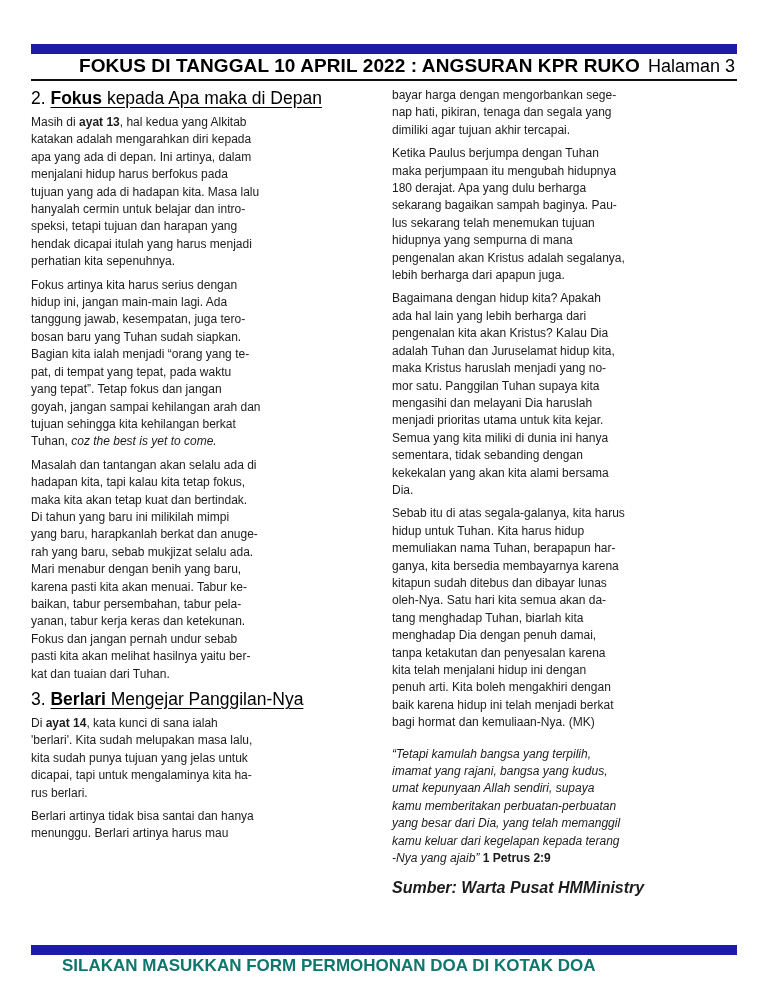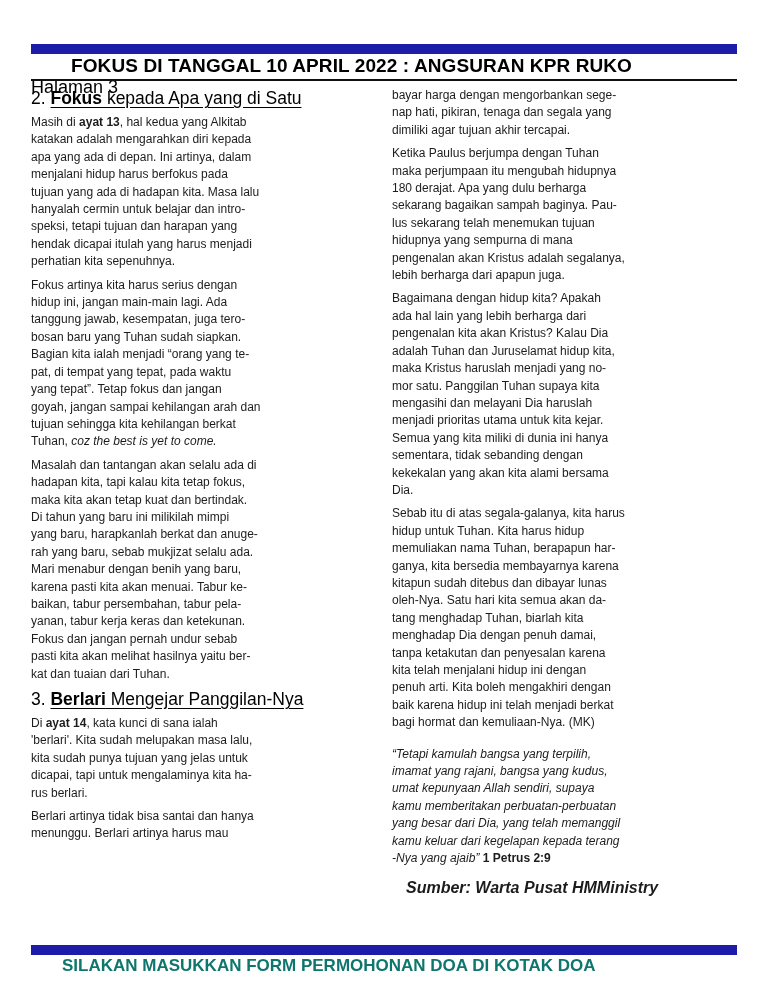--- a/index.html
+++ b/index.html
@@ -10,21 +10,21 @@
     font-family:"Liberation Sans", sans-serif; color:var(--ink);
   }
   .page { position:absolute; inset:0; background:#ffffff; }
 
   .accent-bar { position:absolute; left:31px; width:706px; height:10px; background:var(--accent); }
   .accent-bar.top { top:44px; }
   .accent-bar.bottom { top:945px; }
 
   .header-row {
     position:absolute; left:31px; top:55px; width:706px; height:24px;
-    display:flex; align-items:baseline;flex-direction:column;
+    display:flex; align-items:baseline;
   }
   .page-title {
     flex:1; text-align:center; font-weight:bold; font-size:19px; color:#000;
     letter-spacing:.1px; padding-left:40px;
   }
   .page-number { font-size:18px; color:#000000; padding-right:2px; white-space:nowrap; }
 
   .header-rule { position:absolute; left:31px; top:79px; width:706px; height:2px; background:#101010; }
 
   .columns {
@@ -39,21 +39,21 @@
   .head.second { margin-top:3px; }
 
   p.body {
     font-size:12px; line-height:17.4px; margin:0 0 6px 0;
     white-space:pre-line; color:var(--ink);
   }
   p.body b { font-weight:bold; }
   .it { font-style:italic; }
   p.quote { font-style:italic; margin-top:14px; }
   p.quote .ref { font-style:normal; font-weight:bold; }
-  p.source { font-weight:bold; font-style:italic; font-size:16px; margin-top:12px; white-space:nowrap;margin-left:14px; }
+  p.source { font-weight:bold; font-style:italic; font-size:16px; margin-top:12px; white-space:nowrap; }
 
   .footer-note {
     position:absolute; left:62px; top:956px; font-weight:bold; font-size:17px; color:#0f766e;
     white-space:nowrap;
   }
 </style>
 </head>
 <body>
 
 <div class="page">
@@ -63,21 +63,21 @@
   <div class="header-row">
     <div class="page-title">FOKUS DI TANGGAL 10 APRIL 2022 :  ANGSURAN KPR RUKO</div>
     <div class="page-number">Halaman 3</div>
   </div>
 
   <div class="header-rule"></div>
 
   <div class="columns">
 
     <div class="col">
-      <h3 class="head"><span>2. </span><span class="u"><b>Fokus</b><span> kepada Apa yang di Satu</span></span></h3>
+      <h3 class="head"><span>2. </span><span class="u"><b>Fokus</b><span> kepada Apa maka di Depan</span></span></h3>
 
       <p class="body"><span>Masih di </span><b>ayat 13</b><span>, hal kedua yang Alkitab
 katakan adalah mengarahkan diri kepada
 apa yang ada di depan. Ini artinya, dalam
 menjalani hidup harus berfokus pada
 tujuan yang ada di hadapan kita. Masa lalu
 hanyalah cermin untuk belajar dan intro-
 speksi, tetapi tujuan dan harapan yang
 hendak dicapai itulah yang harus menjadi
 perhatian kita sepenuhnya.</span></p>

